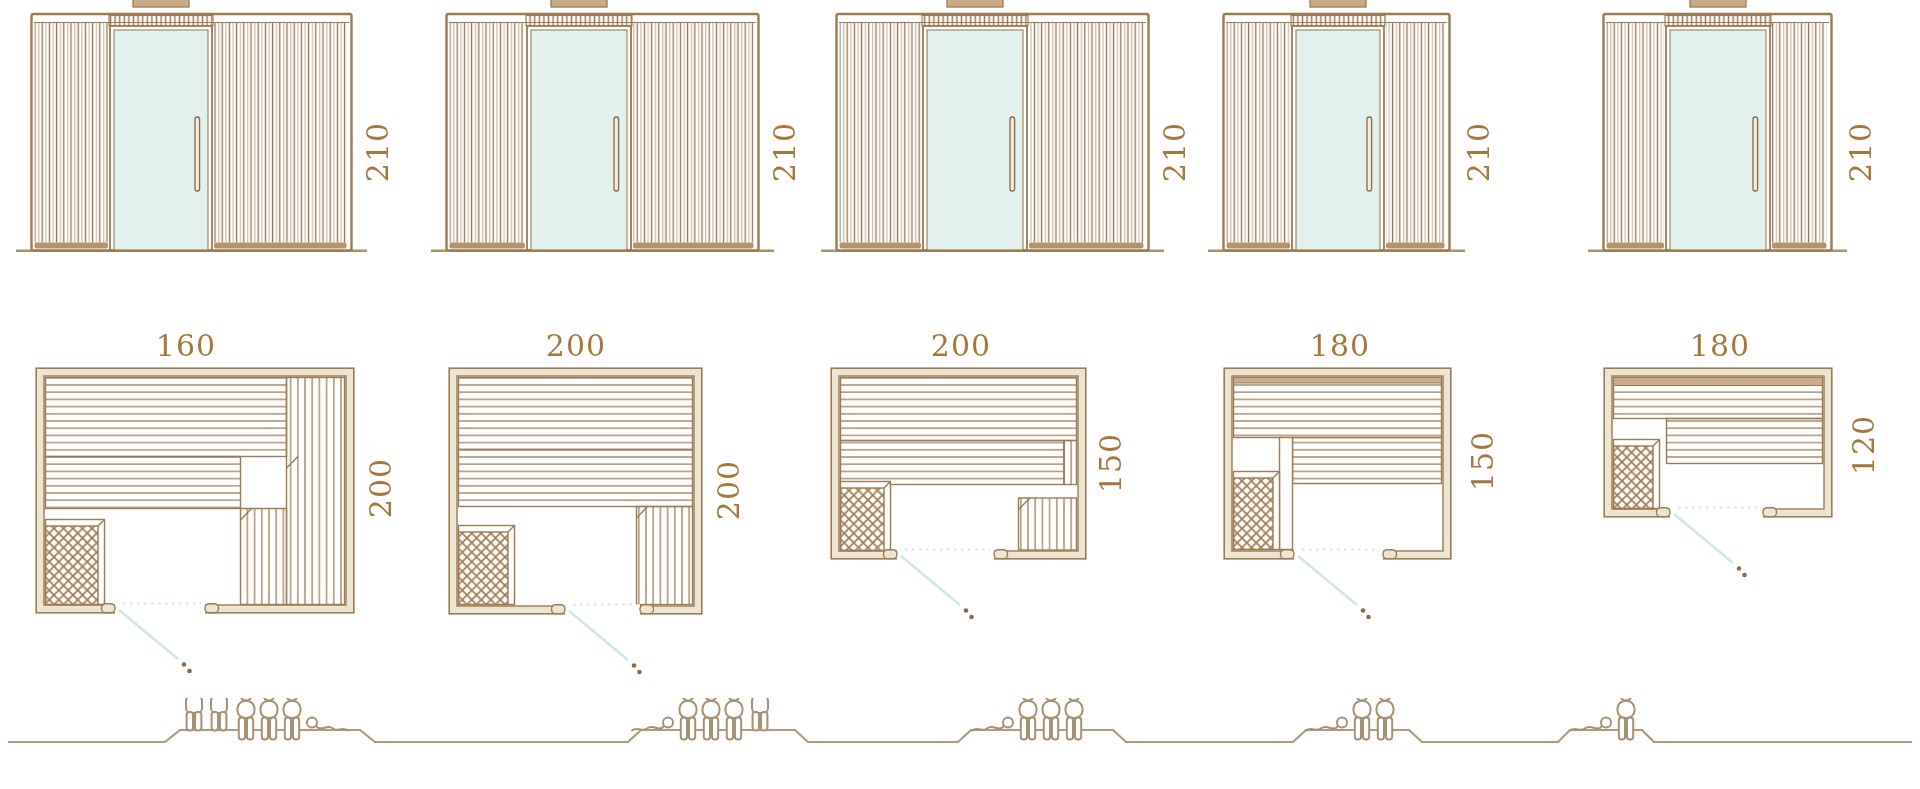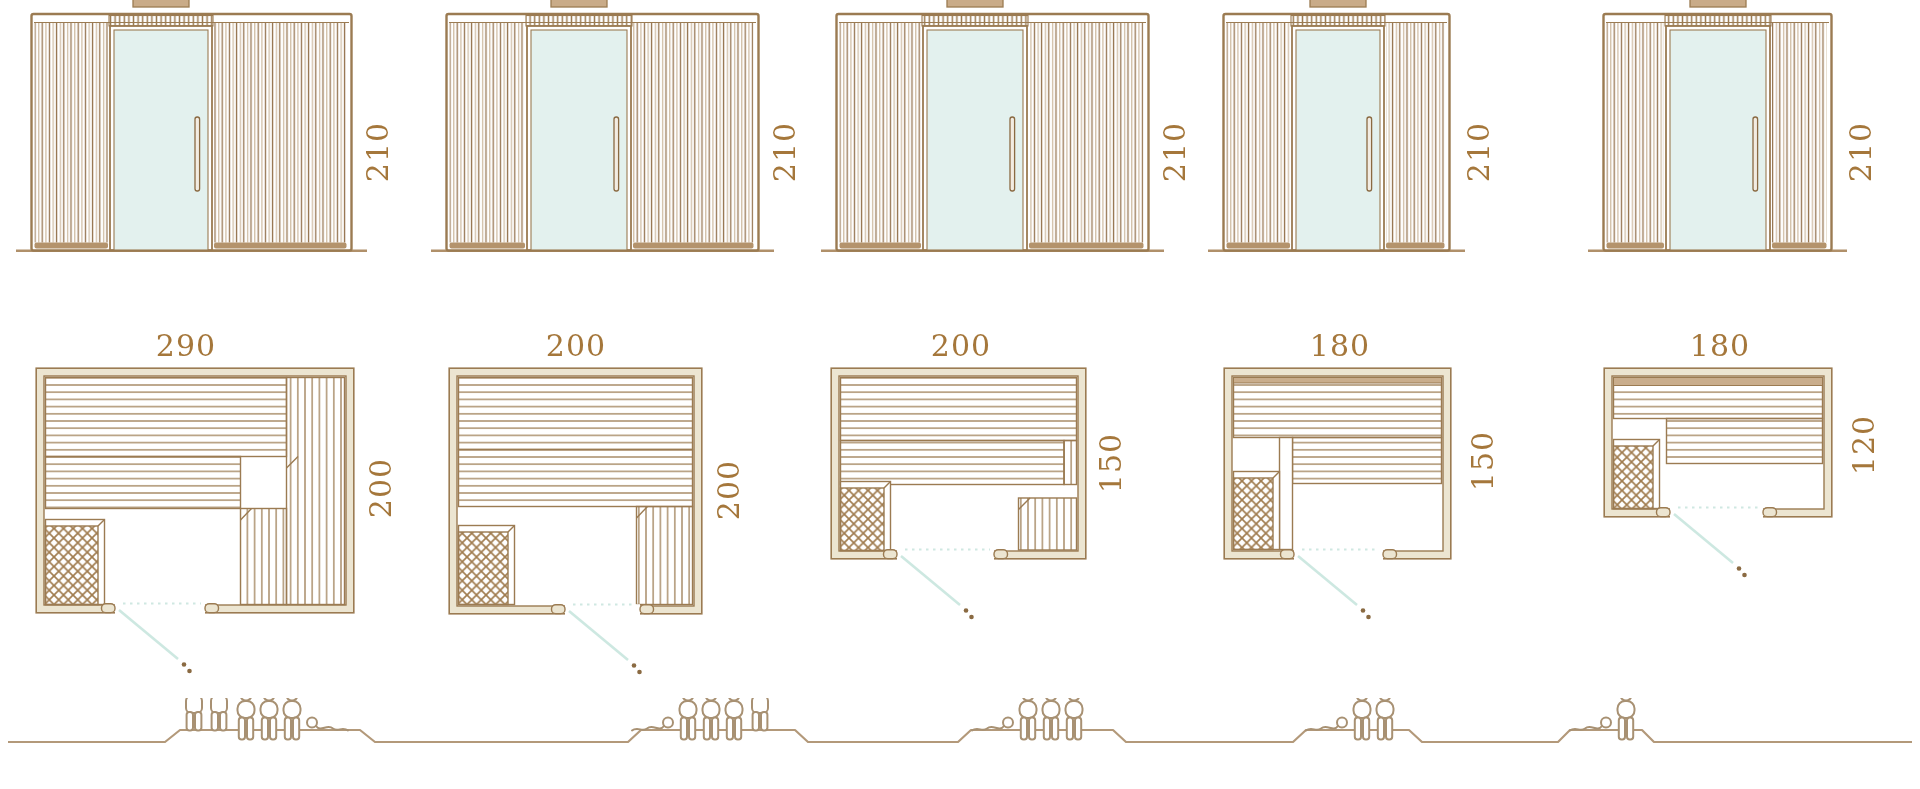--- a/index.html
+++ b/index.html
@@ -223,21 +223,21 @@
   <line x1="50" y1="79" x2="56.5" y2="72.5" stroke="#9b7b52" stroke-width="1.4"></line>
   <rect x="67" y="140.2" width="93" height="11.5" fill="#ffffff"></rect>
   <rect x="53.5" y="140.8" width="13.5" height="8.8" rx="4.2" fill="#ece5d1" stroke="#9b7b52" stroke-width="1.4"></rect>
   <rect x="160" y="140.8" width="13.5" height="8.8" rx="4.2" fill="#ece5d1" stroke="#9b7b52" stroke-width="1.4"></rect>
   <line x1="75" y1="140.5" x2="156" y2="140.5" stroke="#cfe8e2" stroke-width="2" stroke-dasharray="2.5 4.5"></line>
   <line x1="71" y1="147" x2="130" y2="196" stroke="#cde8e1" stroke-width="2.6"></line>
   <circle cx="136" cy="201.5" r="2.3" fill="#8a6a42"></circle>
   <circle cx="141.5" cy="208" r="2.3" fill="#8a6a42"></circle>
 </svg>
 
-<div class="dim" style="left:186px;top:346px">290</div>
+<div class="dim" style="left:186px;top:346px">160</div>
 <div class="dim" style="left:576px;top:346px">200</div>
 <div class="dim" style="left:961px;top:346px">200</div>
 <div class="dim" style="left:1340px;top:346px">180</div>
 <div class="dim" style="left:1720px;top:346px">180</div>
 
 <div class="dim vdim" style="left:381px;top:488px">200</div>
 <div class="dim vdim" style="left:729px;top:490px">200</div>
 <div class="dim vdim" style="left:1111px;top:463px">150</div>
 <div class="dim vdim" style="left:1483px;top:461px">150</div>
 <div class="dim vdim" style="left:1864px;top:445px">120</div>

